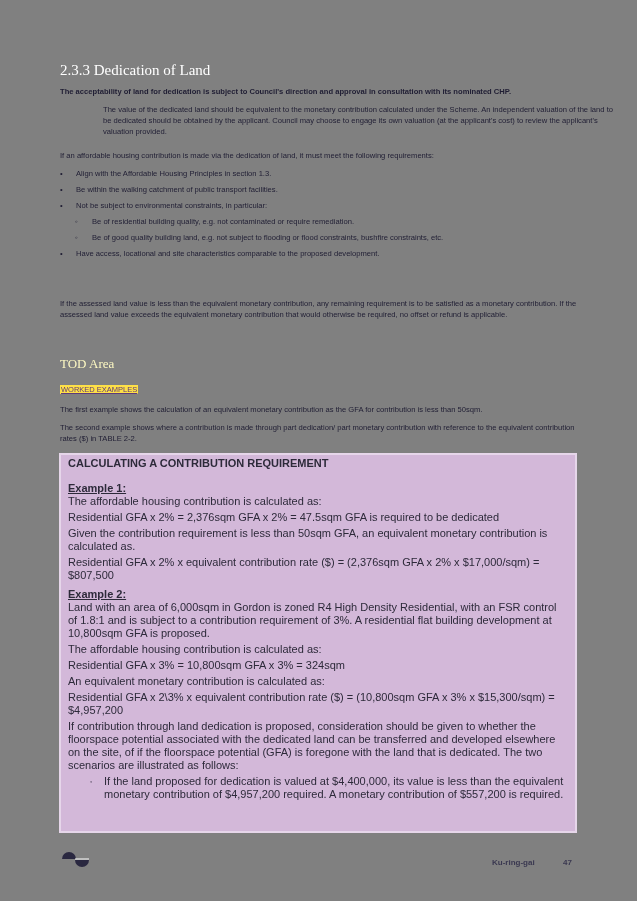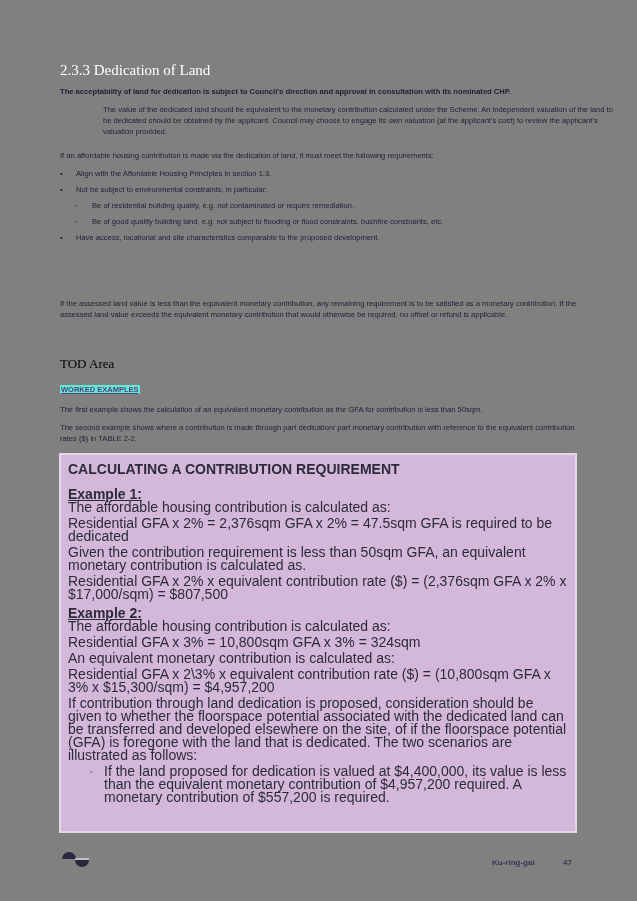--- a/index.html
+++ b/index.html
@@ -6,23 +6,23 @@
   body { width:637px; height:901px; background:#808080; position:relative; overflow:hidden;
          font-family:"Liberation Sans", sans-serif; color:#2a2840; }
   .h2 { position:absolute; left:60px; top:62px; font-family:"Liberation Serif", serif; font-size:15px; color:#ffffff; }
   .p { position:absolute; left:60px; width:520px; font-size:7.6px; line-height:11px; color:#1f1d33; }
   .p.bold { font-weight:bold; }
   ul.bl { position:absolute; left:60px; width:520px; margin:0; padding:0; list-style:none; font-size:7.6px; color:#1f1d33; }
   ul.bl li { position:relative; padding-left:16px; height:16px; line-height:11px; }
   ul.bl li::before { content:"•"; position:absolute; left:0; }
   ul.bl li.sub { padding-left:32px; }
   ul.bl li.sub::before { content:"◦"; left:15px; }
-  .h3 { position:absolute; left:60px; top:356px; font-family:"Liberation Serif", serif; font-size:13px; color:#000000; }
-  .worked { position:absolute; left:60px; top:385px; font-size:7.5px; font-weight:bold; color:#5e3a7a; background:#5eead4; padding:0 1px; text-decoration:underline; }
-  .box { position:absolute; left:59px; top:453px; width:518px; height:380px; background:#d3b8d9; border:2px solid #e6d6ea; box-sizing:border-box; padding:6px 7px; font-size:14px; line-height:13px; color:#2d2a3a; }
+  .h3 { position:absolute; left:60px; top:356px; font-family:"Liberation Serif", serif; font-size:13px; color:#fef9c3; }
+  .worked { position:absolute; left:60px; top:385px; font-size:7.5px; font-weight:normal; color:#5e3a7a; background:#fde047; padding:0 1px; text-decoration:underline; }
+  .box { position:absolute; left:59px; top:453px; width:518px; height:380px; background:#d3b8d9; border:2px solid #e6d6ea; box-sizing:border-box; padding:0 7px; font-size:11px; line-height:13px; color:#2d2a3a; }
   .box .title { font-weight:bold; margin-top:2px; margin-bottom:12px; }
   .box .ex { font-weight:bold; text-decoration:underline; margin-top:6px; }
   .box .c { text-align:left; }
   .box .row { margin-bottom:3px; }
   .box ul { margin:2px 0 0 0; padding:0; list-style:none; }
   .box li { position:relative; padding-left:18px; margin-bottom:3px; }
   .box li::before { content:"•"; position:absolute; left:4px; }
   .box li.sub { padding-left:36px; }
   .box li.sub::before { content:"◦"; left:22px; font-size:7px; }
   .logo { position:absolute; left:60px; top:849px; width:30px; height:20px; }
@@ -31,20 +31,21 @@
 </head>
 <body>
 
 <div class="h2">2.3.3 Dedication of Land</div>
 <div class="p bold" style="top:86px;">The acceptability of land for dedication is subject to Council's direction and approval in consultation with its nominated CHP.</div>
 <div class="p" style="top:104px;margin-left:43px;">The value of the dedicated land should be equivalent to the monetary contribution calculated under the Scheme. An independent valuation of the land to be dedicated should be obtained by the applicant. Council may choose to engage its own valuation (at the applicant's cost) to review the applicant's valuation provided.</div>
 <div class="p" style="top:150px;">If an affordable housing contribution is made via the dedication of land, it must meet the following requirements:</div>
 
 <ul class="bl" style="top:168px;">
   <li>Align with the Affordable Housing Principles in section 1.3.</li>
+  <li>Be within the walking catchment of public transport facilities.</li>
   <li>Not be subject to environmental constraints, in particular:</li>
   <li class="sub">Be of residential building quality, e.g. not contaminated or require remediation.</li>
   <li class="sub">Be of good quality building land, e.g. not subject to flooding or flood constraints, bushfire constraints, etc.</li>
   <li>Have access, locational and site characteristics comparable to the proposed development.</li>
 </ul>
 
 <div class="p" style="top:298px;">If the assessed land value is less than the equivalent monetary contribution, any remaining requirement is to be satisfied as a monetary contribution. If the assessed land value exceeds the equivalent monetary contribution that would otherwise be required, no offset or refund is applicable.</div>
 
 <div class="h3">TOD Area</div>
 <div class="worked">WORKED EXAMPLES</div>
@@ -52,20 +53,21 @@
 <div class="p" style="top:422px;">The second example shows where a contribution is made through part dedication/ part monetary contribution with reference to the equivalent contribution rates ($) in TABLE 2-2.</div>
 
 <div class="box">
   <div class="title">CALCULATING A CONTRIBUTION REQUIREMENT</div>
   <div class="ex">Example 1:</div>
   <div class="row">The affordable housing contribution is calculated as:</div>
   <div class="row c">Residential GFA x 2% = 2,376sqm GFA x 2% = 47.5sqm GFA is required to be dedicated</div>
   <div class="row">Given the contribution requirement is less than 50sqm GFA, an equivalent monetary contribution is calculated as.</div>
   <div class="row c">Residential GFA x 2% x equivalent contribution rate ($) = (2,376sqm GFA x 2% x $17,000/sqm) = $807,500</div>
   <div class="ex">Example 2:</div>
+  <div class="row">Land with an area of 6,000sqm in Gordon is zoned R4 High Density Residential, with an FSR control of 1.8:1 and is subject to a contribution requirement of 3%. A residential flat building development at 10,800sqm GFA is proposed.</div>
   <div class="row">The affordable housing contribution is calculated as:</div>
   <div class="row c">Residential GFA x 3% = 10,800sqm GFA x 3% = 324sqm</div>
   <div class="row">An equivalent monetary contribution is calculated as:</div>
   <div class="row c">Residential GFA x 2\3% x equivalent contribution rate ($) = (10,800sqm GFA x 3% x $15,300/sqm) = $4,957,200</div>
   <div class="row">If contribution through land dedication is proposed, consideration should be given to whether the floorspace potential associated with the dedicated land can be transferred and developed elsewhere on the site, of if the floorspace potential (GFA) is foregone with the land that is dedicated. The two scenarios are illustrated as follows:</div>
   <ul>
     <li class="sub">If the land proposed for dedication is valued at $4,400,000, its value is less than the equivalent monetary contribution of $4,957,200 required. A monetary contribution of $557,200 is required.</li>
   </ul>
 </div>
 

